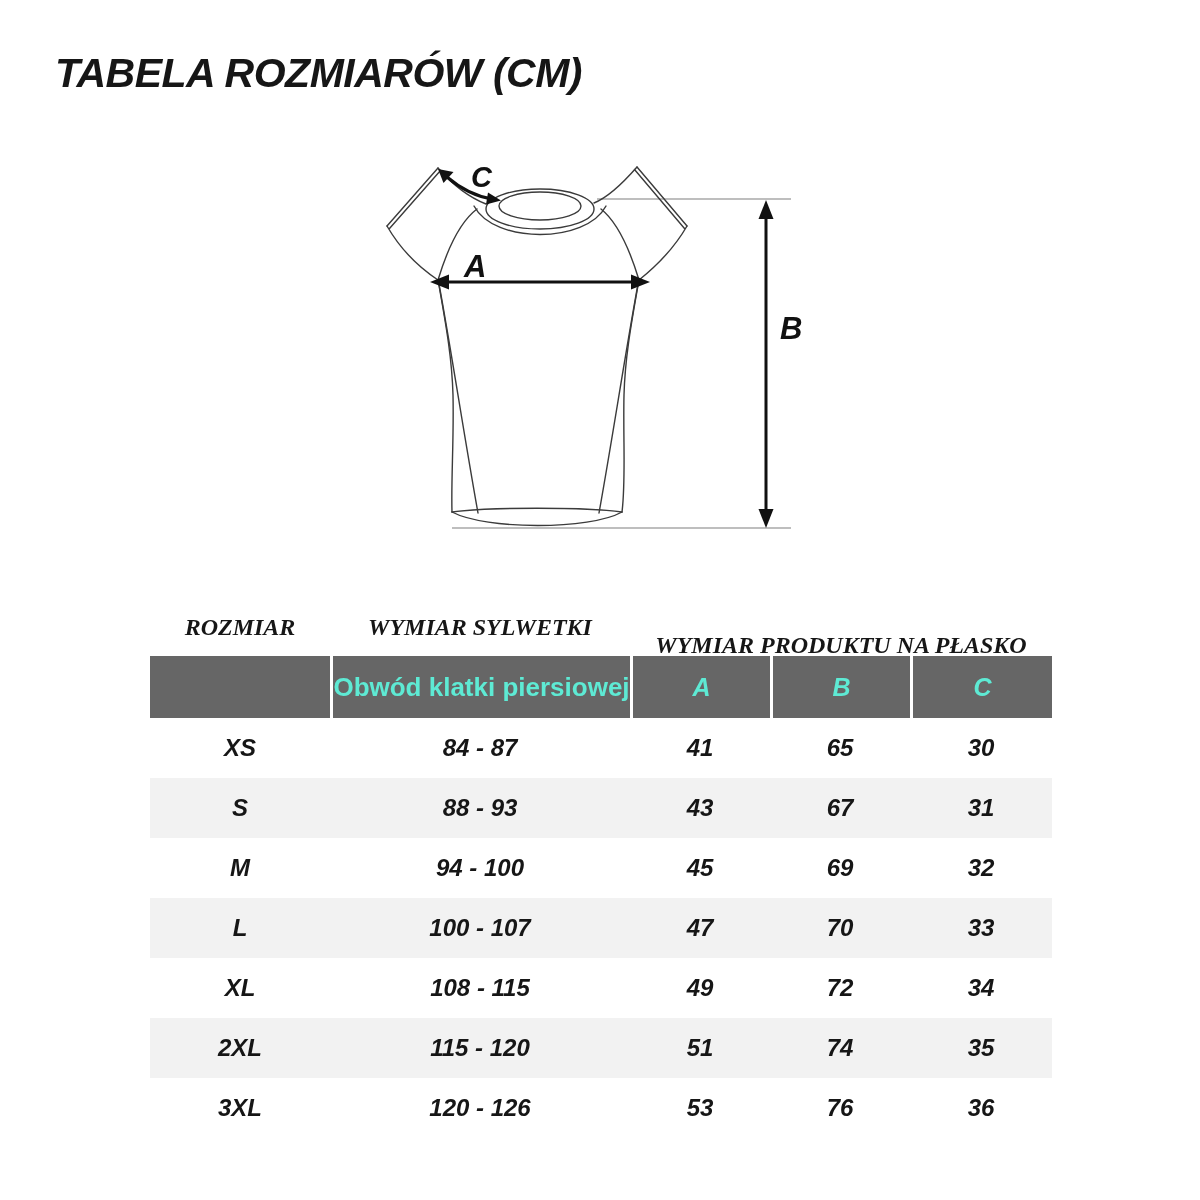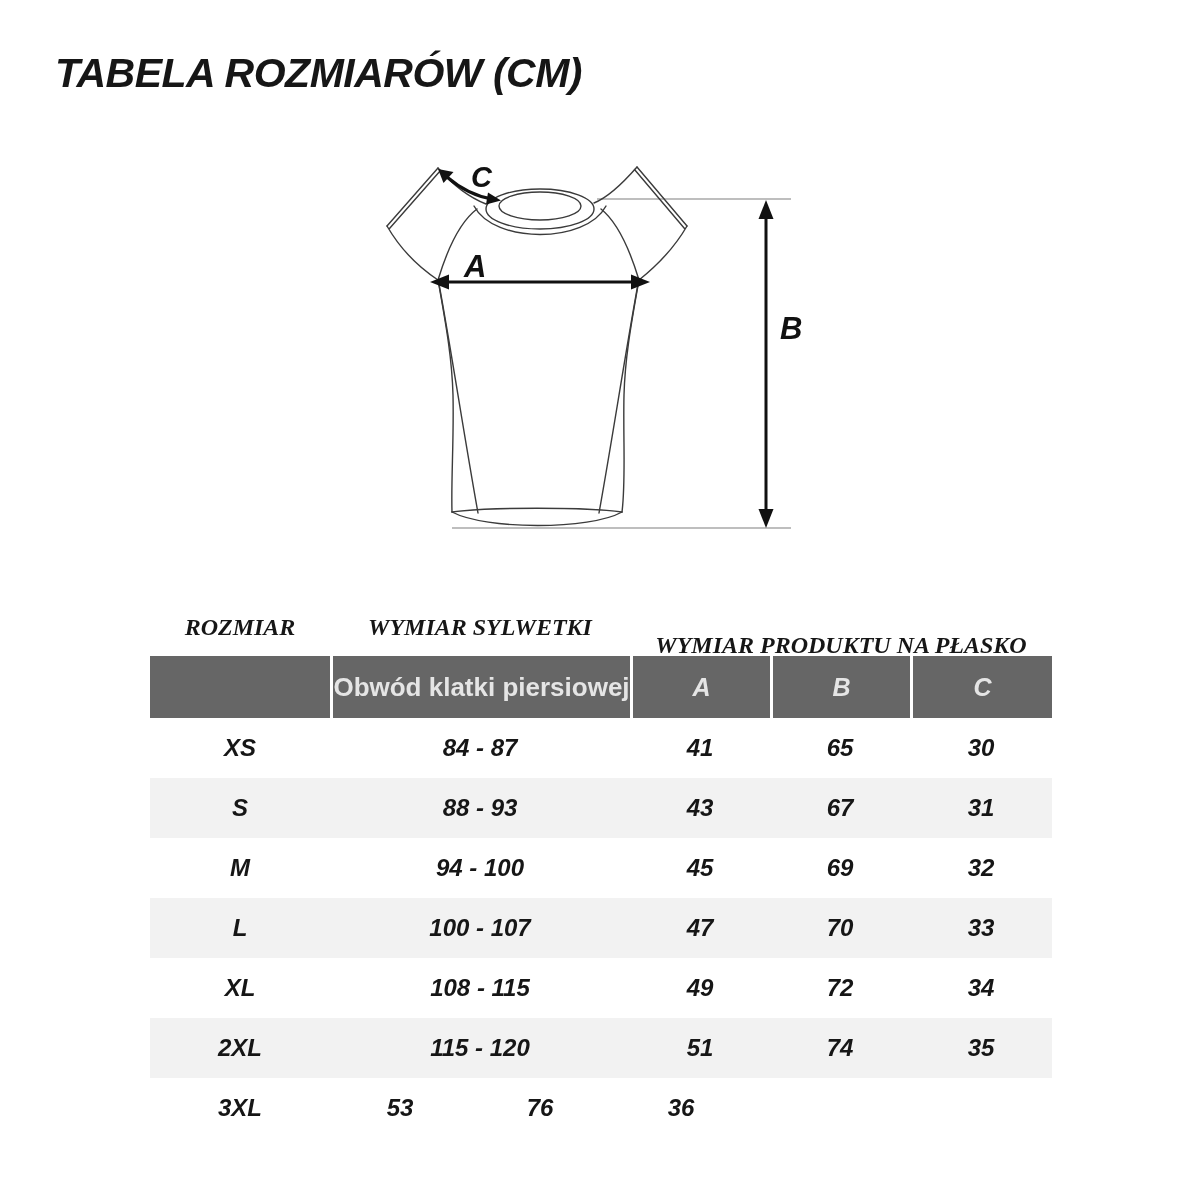--- a/index.html
+++ b/index.html
@@ -18,21 +18,21 @@
   .tbl { position:absolute; left:150px; top:606px; width:902px; }
   .group-row { display:flex; height:42px; margin-bottom:8px; }
   .group-row > div {
     display:flex; align-items:center; justify-content:center;
     font-size:24px; font-weight:bold; font-style:italic; white-space:nowrap;font-family:Liberation Serif, serif;
   }
   .g1 { width:180px; } .g2 { width:300px; } .g3 { width:422px;margin-top:36px; }
 
   .head-row { display:flex; height:62px; }
   .head-row > div {
-    background:#666666; color:#e5e5e5; box-sizing:border-box;
+    background:#666666; color:#5eead4; box-sizing:border-box;
     display:flex; align-items:center; justify-content:center; white-space:nowrap;
   }
   .head-row > div + div { border-left:3px solid #ffffff; }
   .h1 { width:180px; } .h2 { width:300px; font-size:26px; font-weight:bold; }
   .h3,.h4 { width:140px; } .h5 { width:142px; }
   .h3,.h4,.h5 { font-size:25px; font-weight:bold; font-style:italic; }
 
   .data-row { display:flex; height:60px; }
   .data-row.striped { background:#f2f2f2; }
   .data-row > div {
@@ -175,19 +175,20 @@
     <div class="data-row striped">
       <div class="c1">2XL</div>
       <div class="c2">115 - 120</div>
       <div class="c3">51</div>
       <div class="c4">74</div>
       <div class="c5">35</div>
     </div>
 
     <div class="data-row">
       <div class="c1">3XL</div>
+      <div class="c2">120 - 126</div>
       <div class="c3">53</div>
       <div class="c4">76</div>
       <div class="c5">36</div>
     </div>
 
   </div>
 </div>
 
 </body></html>

